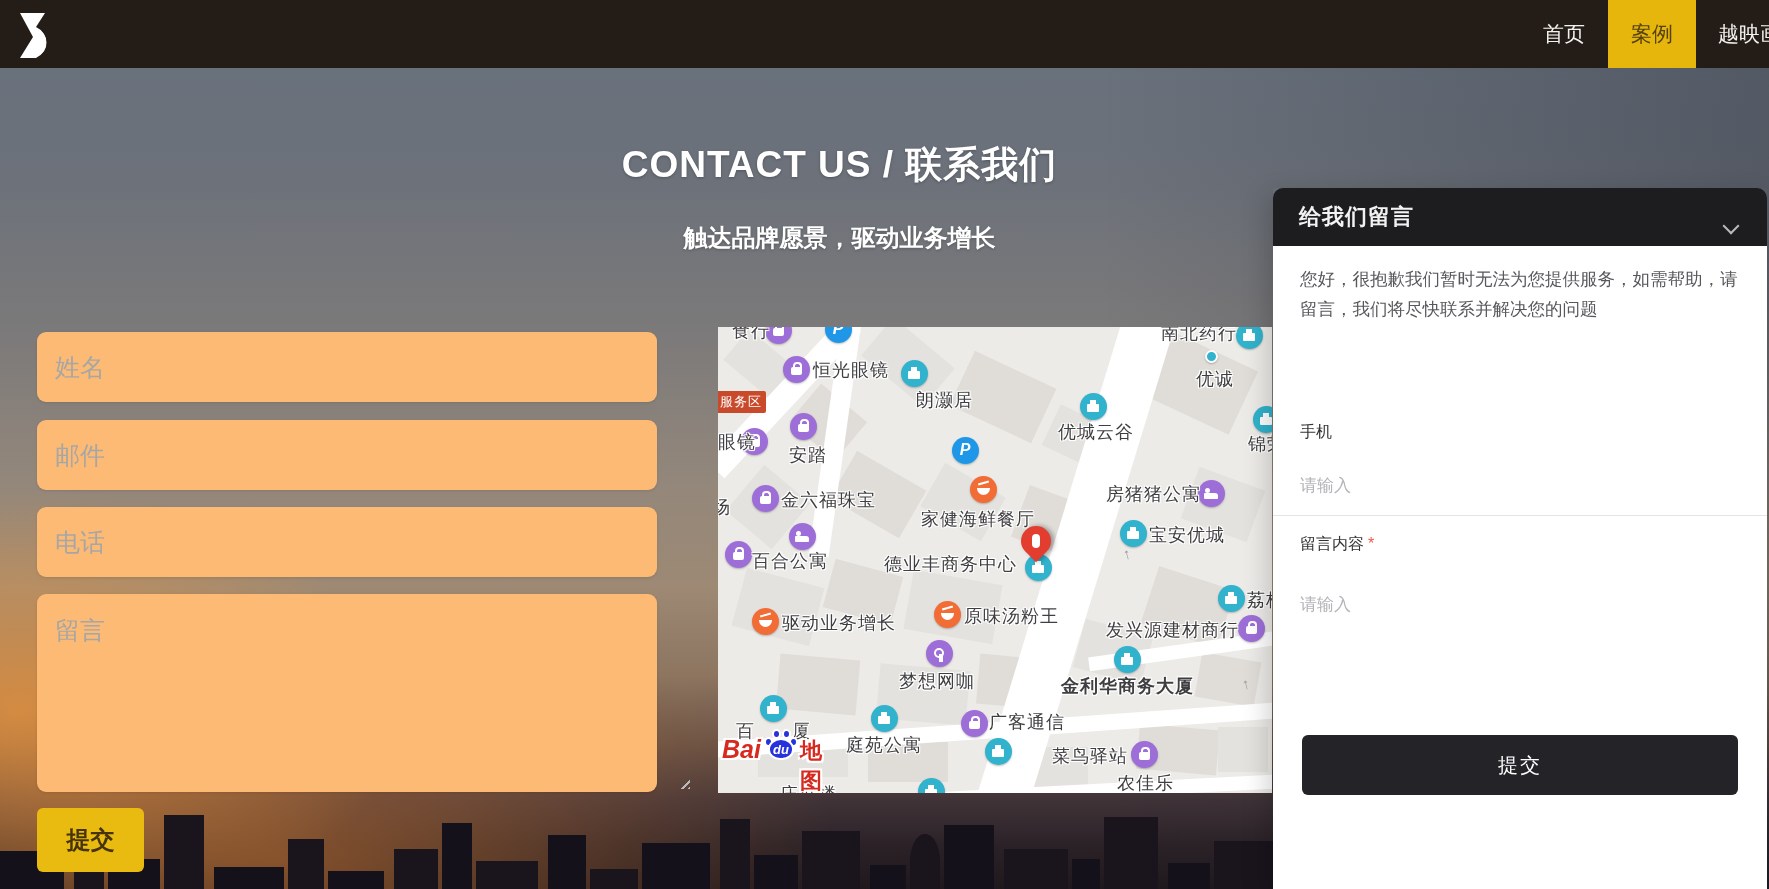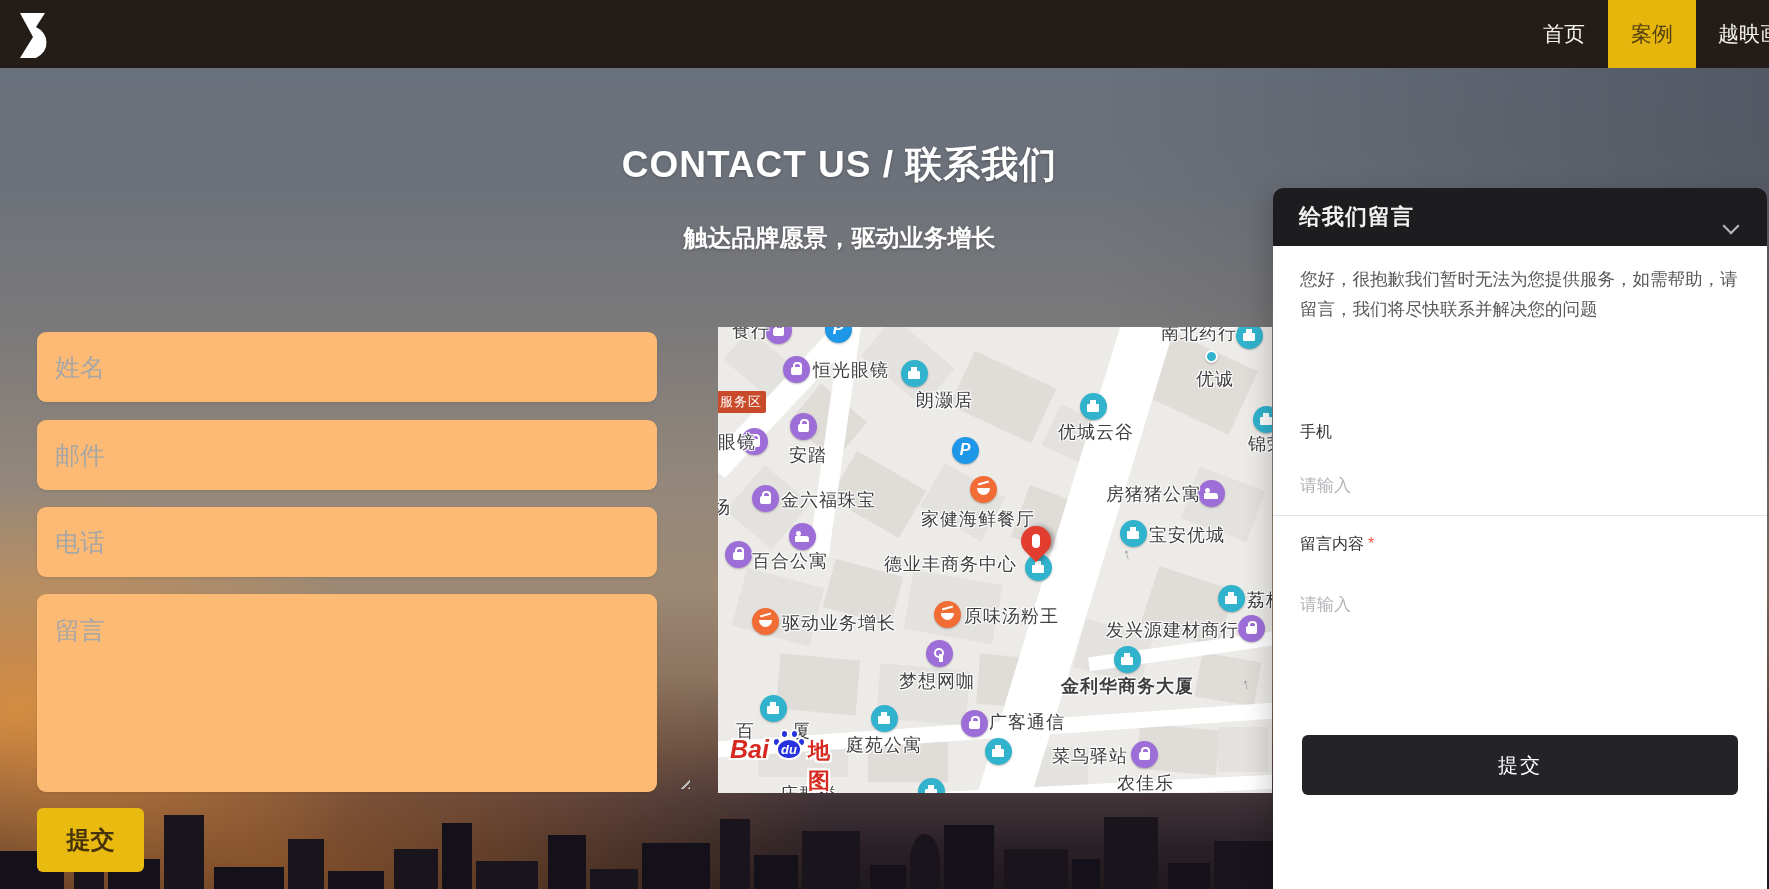--- a/index.html
+++ b/index.html
@@ -60,21 +60,21 @@
   .t-food i::before{content:"";position:absolute;top:-6px;left:1px;width:11px;height:2px;background:#fff;transform:rotate(-16deg);}
   .t-p i::after{content:"P";color:#fff;font-weight:700;font-size:16px;line-height:1;}
   .t-net i{width:10px;height:10px;border:2px solid #fff;border-radius:50%;}
   .t-net i::before{content:"";position:absolute;left:3px;top:4px;width:4px;height:8px;background:#fff;}
   .poi-label{position:absolute;white-space:nowrap;font-size:18px;color:#3f3f42;letter-spacing:1px;z-index:4;
     text-shadow:-1px -1px 0 #fff,1px -1px 0 #fff,-1px 1px 0 #fff,1px 1px 0 #fff,0 0 3px #fff;}
   .poi-arrow{position:absolute;color:#9a9a9e;font-size:15px;transform:rotate(-15deg);z-index:2;}
   .map-pin{position:absolute;left:303px;top:199px;width:30px;height:30px;background:#e23d2e;border-radius:50% 50% 50% 0;transform:rotate(-45deg);box-shadow:2px 2px 5px rgba(0,0,0,.35);z-index:5;}
   .map-pin::after{content:"";position:absolute;left:11px;top:8px;width:8px;height:14px;background:#fff;border-radius:4px;transform:rotate(45deg);}
   .svc-tag{position:absolute;left:-2px;top:64px;background:#c94a2a;color:#fff;font-size:13px;padding:2px 4px;border-radius:2px;z-index:4;letter-spacing:1px;}
-  .bd-logo{position:absolute;left:12px;top:396px;width:120px;height:42px;z-index:6;}
+  .bd-logo{position:absolute;left:4px;top:396px;width:120px;height:42px;z-index:6;}
   .bd-bai{position:absolute;left:0;top:12px;font-size:25px;font-weight:900;color:#d6291f;font-style:italic;
     text-shadow:-2px -2px 0 #fff,2px -2px 0 #fff,-2px 2px 0 #fff,2px 2px 0 #fff,0 0 2px #fff;}
   .bd-paw{position:absolute;left:42px;top:6px;width:34px;height:32px;}
   .bd-pad{position:absolute;left:4px;top:9px;width:26px;height:22px;background:#2632dd;border-radius:50% 50% 46% 46%;border:2px solid #fff;display:flex;align-items:center;justify-content:center;}
   .bd-du{color:#fff;font-size:13px;font-weight:700;font-style:italic;}
   .bd-toe{position:absolute;width:9px;height:10px;background:#2632dd;border-radius:50%;border:2px solid #fff;}
   .bd-ditu{position:absolute;left:78px;top:13px;font-size:22px;font-weight:700;color:#d6291f;
     text-shadow:-2px -2px 0 #fff,2px -2px 0 #fff,-2px 2px 0 #fff,2px 2px 0 #fff,0 0 2px #fff;}
 
   

